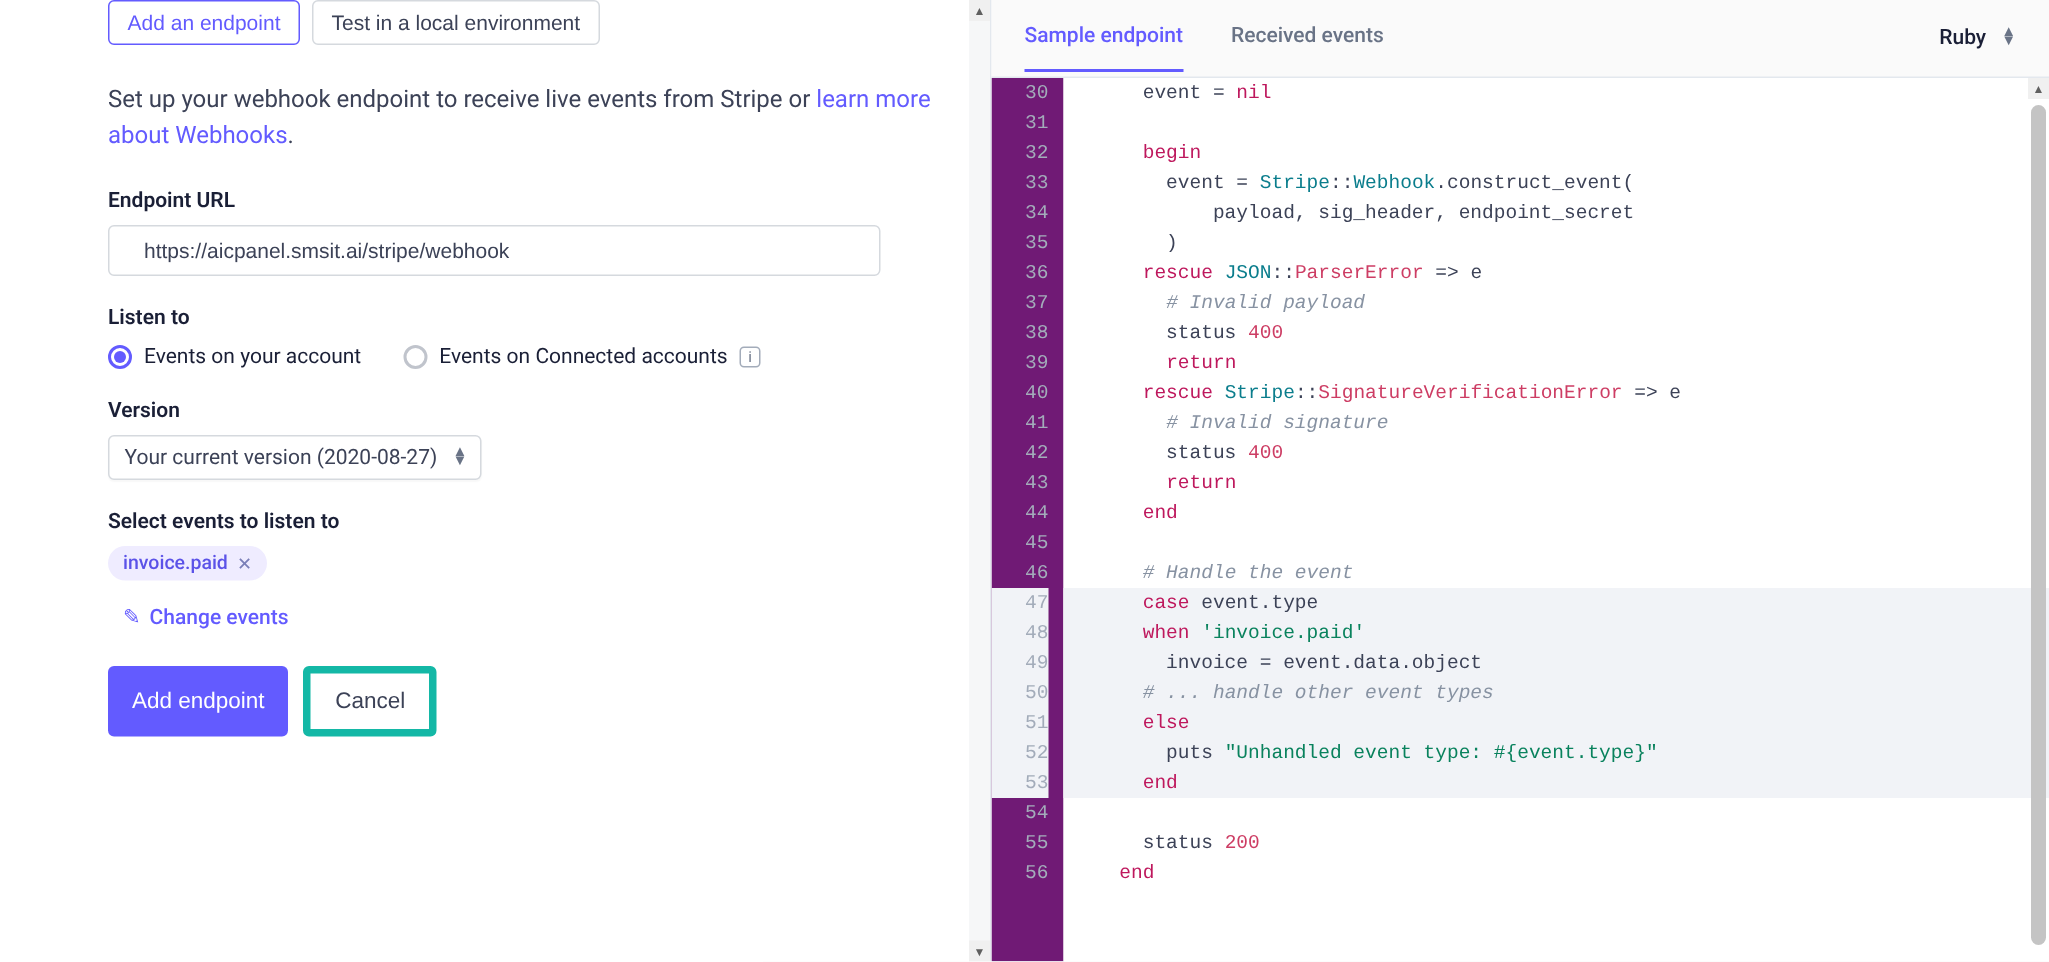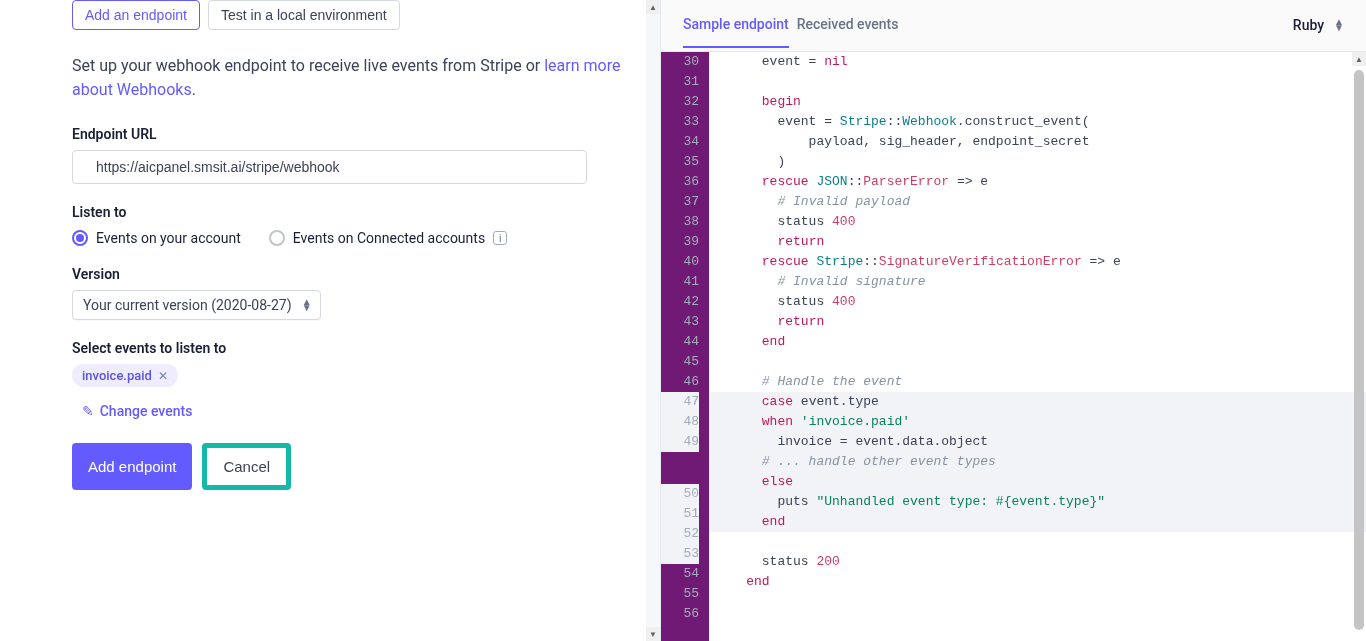--- a/index.html
+++ b/index.html
@@ -241,21 +241,21 @@
       display: flex;
       align-items: center;
       justify-content: space-between;
       padding: 12px 22px 0 22px;
       border-bottom: 1px solid #e3e8ee;
       background: #fafafa;
       height: 52px;
     }
     .right-tabs {
       display: flex;
-      gap: 8px;
+      gap: 32px;
     }
     .right-tab {
       font-size: 14px;
       font-weight: 500;
       color: #697386;
       cursor: pointer;
       padding-bottom: 14px;
       border-bottom: 2px solid transparent;
     }
     .right-tab.active {
@@ -410,21 +410,21 @@
         <div>40</div>
         <div>41</div>
         <div>42</div>
         <div>43</div>
         <div>44</div>
         <div>45</div>
         <div>46</div>
         <div style="background: rgb(241, 243, 247);">47</div>
         <div style="background: rgb(241, 243, 247);">48</div>
         <div style="background: rgb(241, 243, 247);">49</div>
-        <div style="background: rgb(241, 243, 247); margin-top: 32px;">50</div>
+        <div style="background: rgb(241, 243, 247);">50</div>
         <div style="background: rgb(241, 243, 247);">51</div>
         <div style="background: rgb(241, 243, 247);">52</div>
         <div style="background: rgb(241, 243, 247);">53</div>
         <div>54</div>
         <div>55</div>
         <div>56</div>
       </div>
     <div class="code-lines" id="codelines"><div class="line">      event = <span class="kw">nil</span></div><div class="line">&nbsp;</div><div class="line">      <span class="kw">begin</span></div><div class="line">        event = <span class="const">Stripe</span>::<span class="const">Webhook</span>.construct_event(</div><div class="line">            payload, sig_header, endpoint_secret</div><div class="line">        )</div><div class="line">      <span class="kw">rescue</span> <span class="const">JSON</span>::<span class="err">ParserError</span> =&gt; e</div><div class="line">        <span class="comment"># Invalid payload</span></div><div class="line">        status <span class="num">400</span></div><div class="line">        <span class="kw">return</span></div><div class="line">      <span class="kw">rescue</span> <span class="const">Stripe</span>::<span class="err">SignatureVerificationError</span> =&gt; e</div><div class="line">        <span class="comment"># Invalid signature</span></div><div class="line">        status <span class="num">400</span></div><div class="line">        <span class="kw">return</span></div><div class="line">      <span class="kw">end</span></div><div class="line">&nbsp;</div><div class="line">      <span class="comment"># Handle the event</span></div><div class="line hl">      <span class="kw">case</span> event.type</div><div class="line hl">      <span class="kw">when</span> <span class="str">'invoice.paid'</span></div><div class="line hl">        invoice = event.data.object</div><div class="line hl">      <span class="comment"># ... handle other event types</span></div><div class="line hl">      <span class="kw">else</span></div><div class="line hl">        puts <span class="str">"Unhandled event type: #{event.type}"</span></div><div class="line hl">      <span class="kw">end</span></div><div class="line">&nbsp;</div><div class="line">      status <span class="num">200</span></div><div class="line">    <span class="kw">end</span></div></div>
   </div>
   <div class="right-scroll-arrow-top">▲</div>

